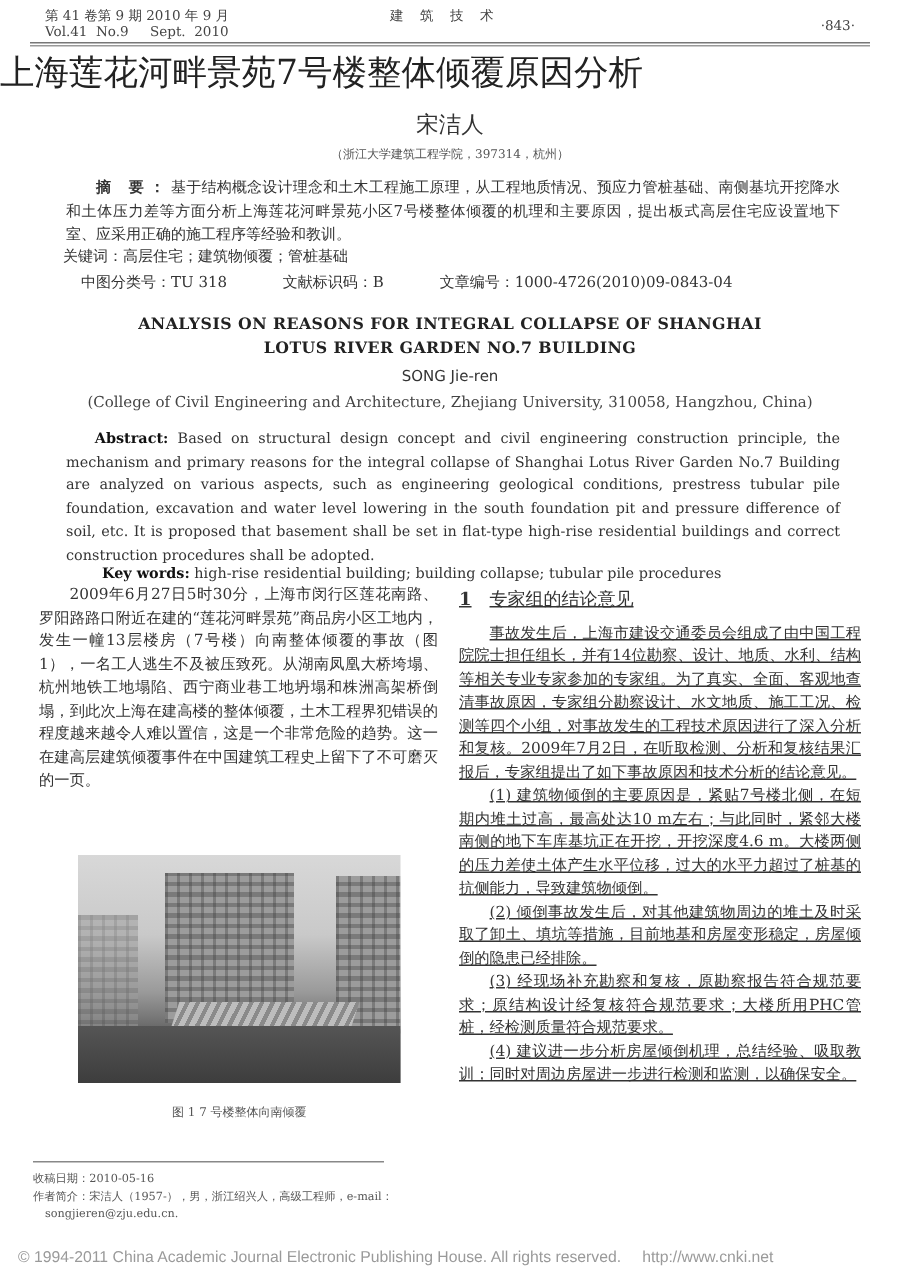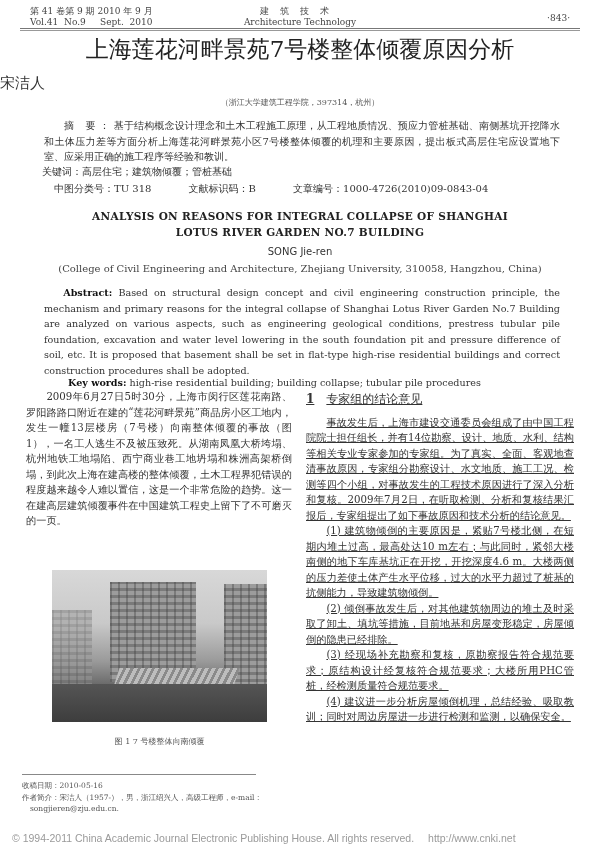--- a/index.html
+++ b/index.html
@@ -8,26 +8,26 @@
     font-family:"DejaVu Serif", serif; color:#2a2a2a;
   }
   .abs { position:absolute; }
   
   .hdr-left { left:30px; top:6px; font-size:9px; line-height:11px; color:#444; }
   .hdr-center { left:0; width:600px; top:6px; text-align:center; font-size:9px; line-height:11px; color:#444; }
   .hdr-center .cn { letter-spacing:11px; }
   .hdr-right { right:30px; top:13px; font-size:9px; color:#444; }
   .hdr-rule { left:20px; right:20px; top:28px; height:1px; border-top:1px solid #777; border-bottom:1px solid #999; height:1px; }
   
-  .title-cn { left:0; width:600px; top:34px; text-align:center; font-size:23px; line-height:30px; color:#222; font-weight:500; }
-  .author-cn { left:0; width:600px; top:74px; text-align:left; font-size:15px; color:#333; }
+  .title-cn { left:0; width:600px; top:34px; text-align:left; font-size:23px; line-height:30px; color:#222; font-weight:500; }
+  .author-cn { left:0; width:600px; top:74px; text-align:center; font-size:15px; color:#333; }
   .affil-cn { left:0; width:600px; top:97px; text-align:center; font-size:8px; color:#555; }
   .cn-block { left:44px; width:516px; font-size:10px; line-height:15.5px; color:#333; text-align:justify; }
   .abstract-cn { top:118px; text-indent:2em; }
-  .abstract-cn .lbl { font-weight:normal; letter-spacing:4px;margin-top:16px; }
+  .abstract-cn .lbl { font-weight:bold; letter-spacing:4px;margin-top:16px; }
   .keywords-cn { top:164px; left:42px; font-size:10px; }
   .class-line { top:181px; left:54px; font-size:10px; width:520px; white-space:nowrap; }
   .class-line span { margin-right:34px; }
   .title-en { left:0; width:600px; top:208px; text-align:center; font-size:10.5px; line-height:16px; font-weight:bold; color:#222; letter-spacing:0.3px; }
   .author-en { left:0; width:600px; top:246px; text-align:center; font-family:"DejaVu Sans", sans-serif; font-size:10px; color:#333; }
   .affil-en { left:0; width:600px; top:263px; text-align:center; font-size:10px; color:#444; }
   .abstract-en { left:44px; width:516px; top:285px; font-size:9.6px; line-height:15.5px; text-align:justify; color:#333; text-indent:2em; }
   .abstract-en b { color:#111; }
   .kw-en { left:68px; top:377px; font-size:9.6px; color:#333; }
   .kw-en b { color:#111; }
@@ -57,21 +57,20 @@
 </style>
 </head>
 <body>
 
 <div class="abs hdr-left">
   <div>第 41 卷第 9 期  2010 年 9 月</div>
   <div style="white-space:pre;">Vol.41  No.9     Sept.  2010</div>
 </div>
 <div class="abs hdr-center">
   <div class="cn">建筑技术</div>
-  <div>Architecture Technology</div>
 </div>
 <div class="abs hdr-right">·843·</div>
 <div class="abs hdr-rule"></div>
 
 <div class="abs title-cn">上海莲花河畔景苑7号楼整体倾覆原因分析</div>
 <div class="abs author-cn">宋洁人</div>
 <div class="abs affil-cn">（浙江大学建筑工程学院，397314，杭州）</div>
 
 <div class="abs cn-block abstract-cn">
   <span class="lbl">摘 要：</span><span>基于结构概念设计理念和土木工程施工原理，从工程地质情况、预应力管桩基础、南侧基坑开挖降水和土体压力差等方面分析上海莲花河畔景苑小区7号楼整体倾覆的机理和主要原因，提出板式高层住宅应设置地下室、应采用正确的施工程序等经验和教训。</span>

